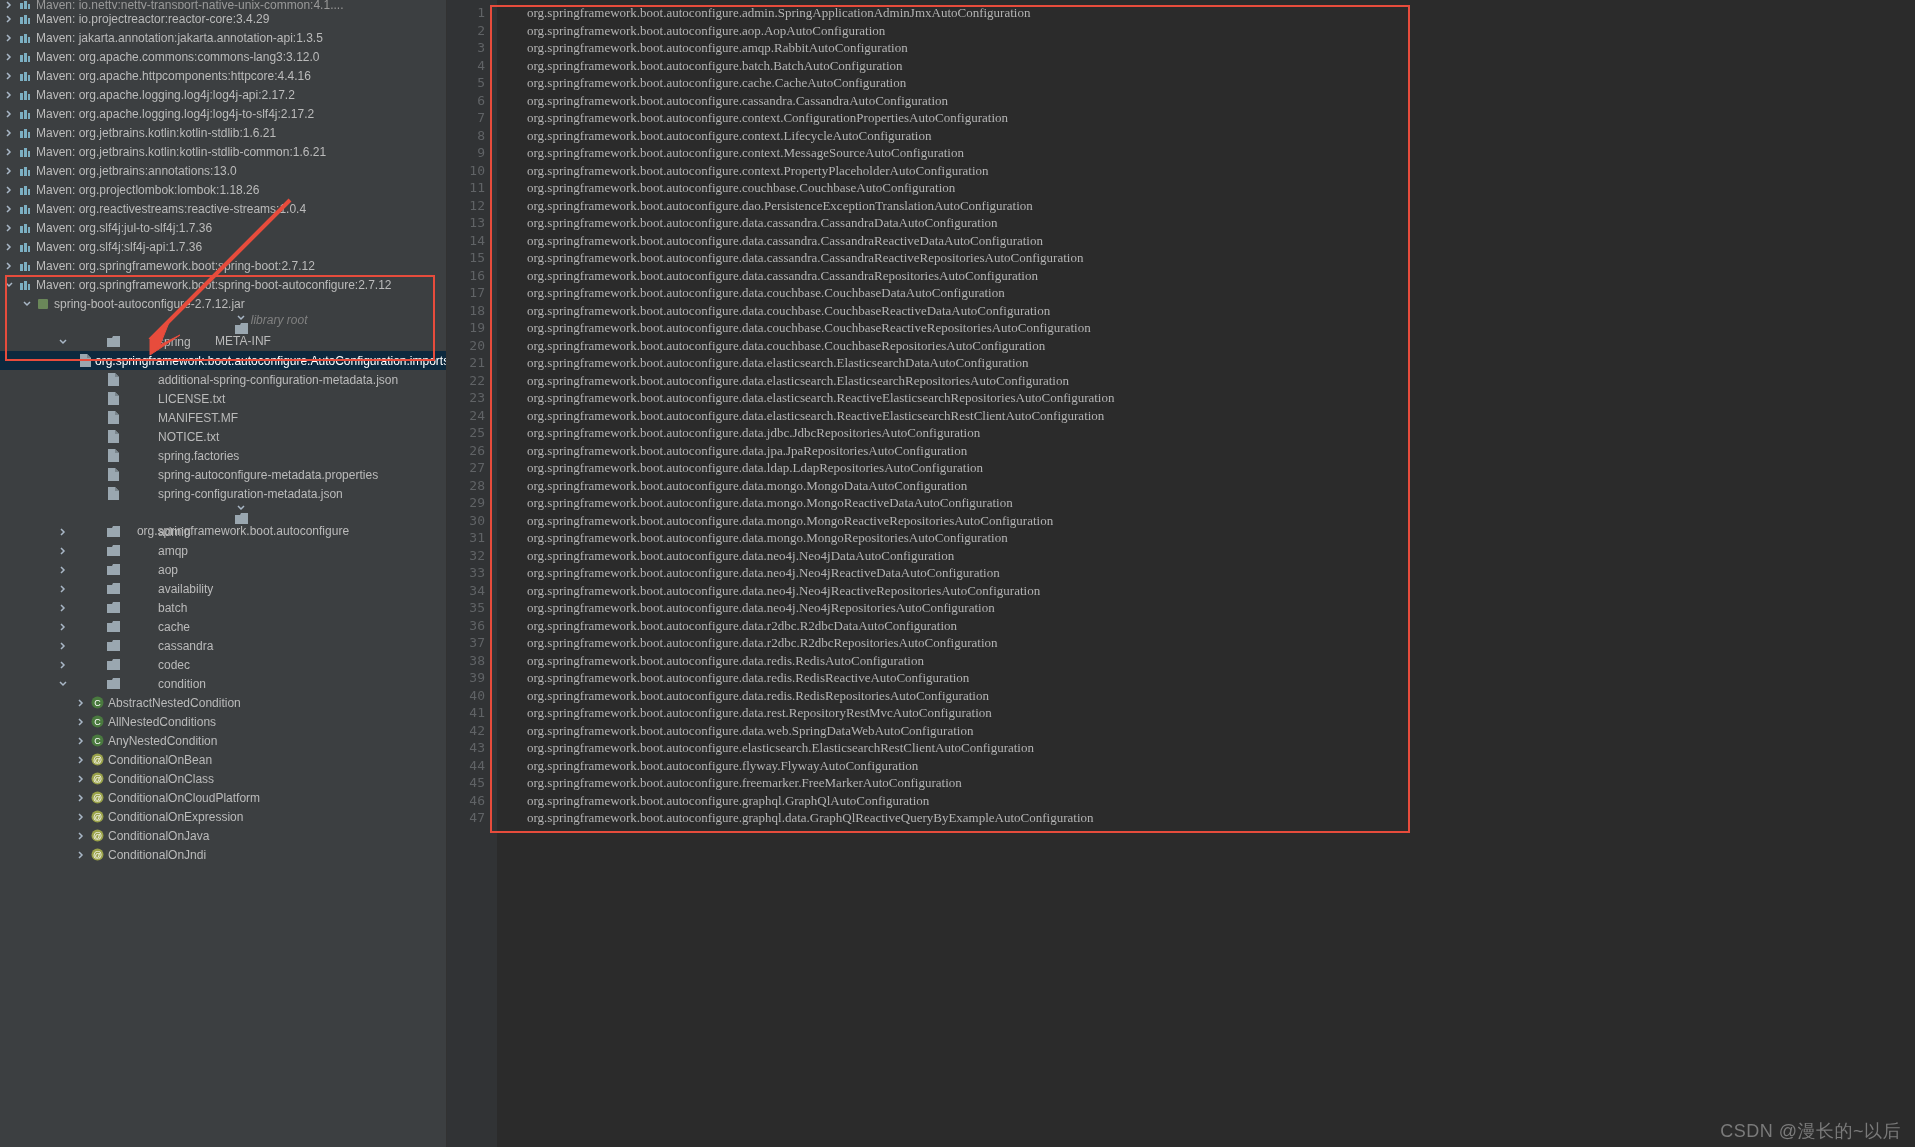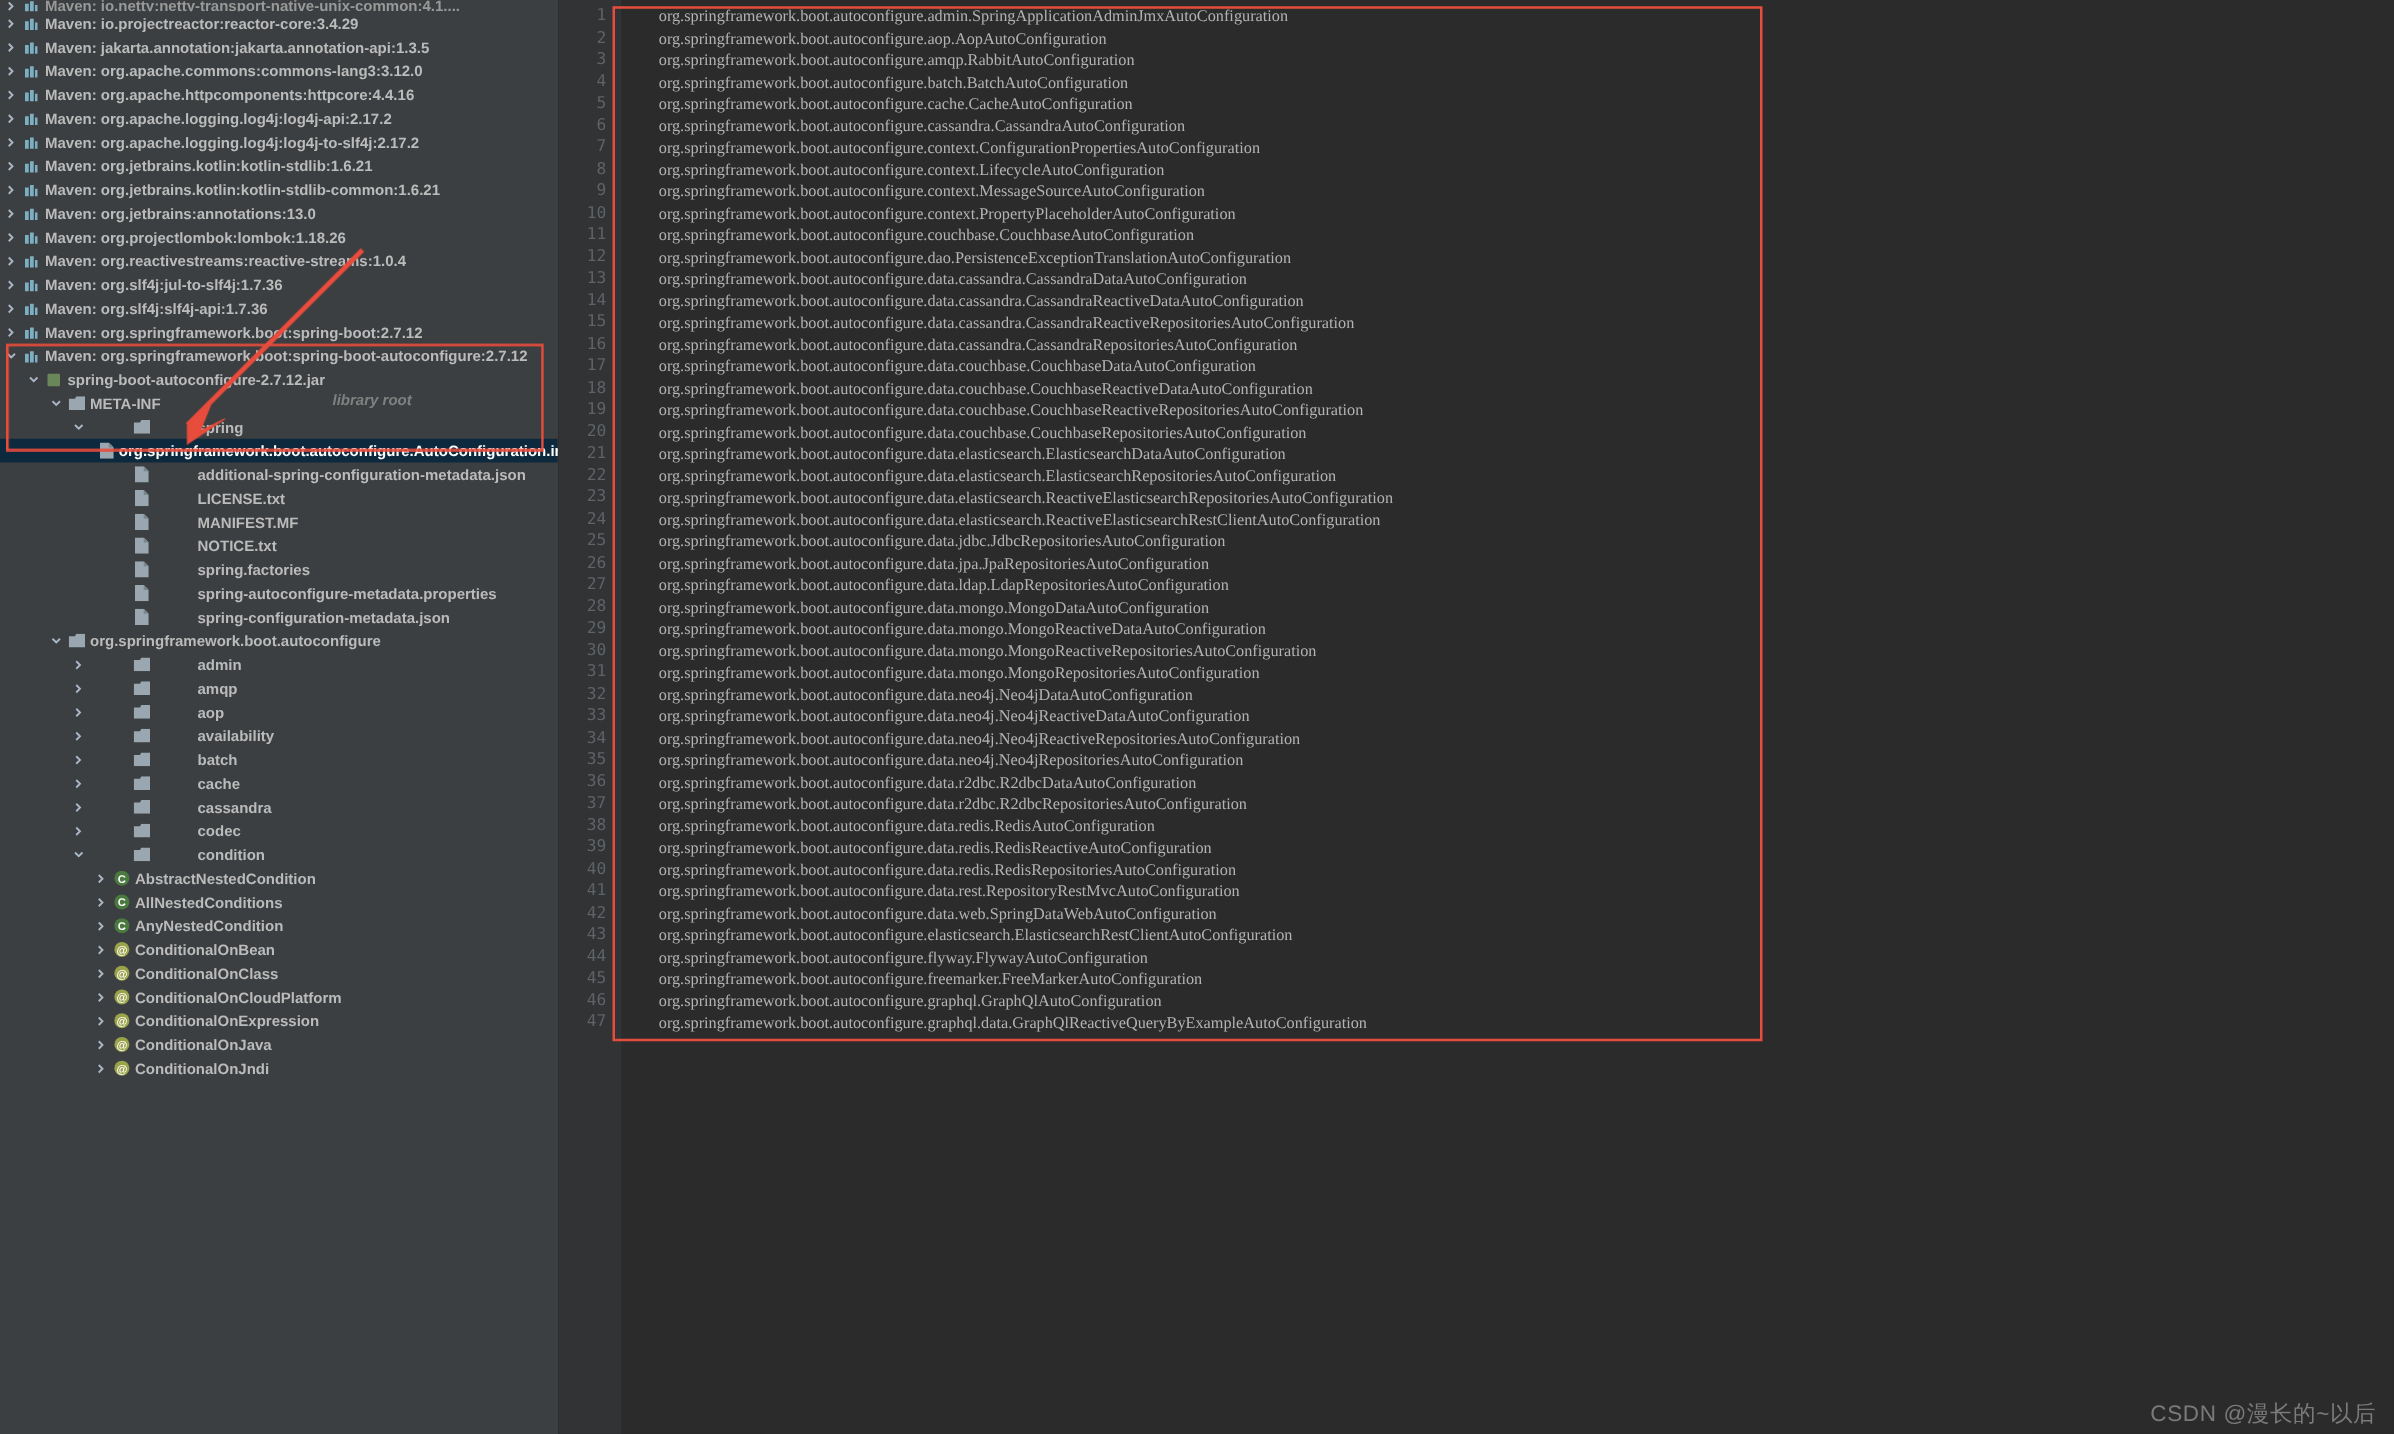--- a/index.html
+++ b/index.html
@@ -44,37 +44,37 @@
       padding-left: 30px;
       font-family: Liberation Serif, serif;
       font-size: 13px;
       line-height: 17.5px;
       color: #a9b7c6;
       overflow: hidden;
       white-space: nowrap;
     }
     .code-line { height: 17.5px; }
     .pkg { color: #b3b3b3; }
-    .tree { padding-top: 0px; font-weight: bold; }
+    .tree { padding-top: 0px; }
     .tree-row {
       height: 19px;
       display: flex;
       align-items: center;
       white-space: nowrap;
       cursor: pointer;
     }
     .tree-row.selected { background: #0d293e; color: #ffffff; }
     .chevron {
       width: 10px; height: 10px; display:inline-block;
       margin-right: 4px;
     }
     .chevron svg { display:block; }
     .indent0 { padding-left: 4px; }
     .indent1 { padding-left: 22px; }
-    .indent2 { padding-left: 40px; }
+    .indent2 { padding-left: 40px; flex-direction: column; }
     .indent3 { padding-left: 58px; gap: 34px; }
     .indent4 { padding-left: 76px; }
     .tree-icon { width:14px; height:14px; margin-right:4px; display:inline-flex; align-items:center; justify-content:center; }
     .lib-icon { color:#7cafc2; }
     .folder-icon { color:#9aa7b0; }
     .file-icon { color:#9aa7b0; }
     .hint { color:#808080; margin-left:6px; font-style:italic;margin-top:32px; }
     
     .frame-editor {
       position:absolute;

